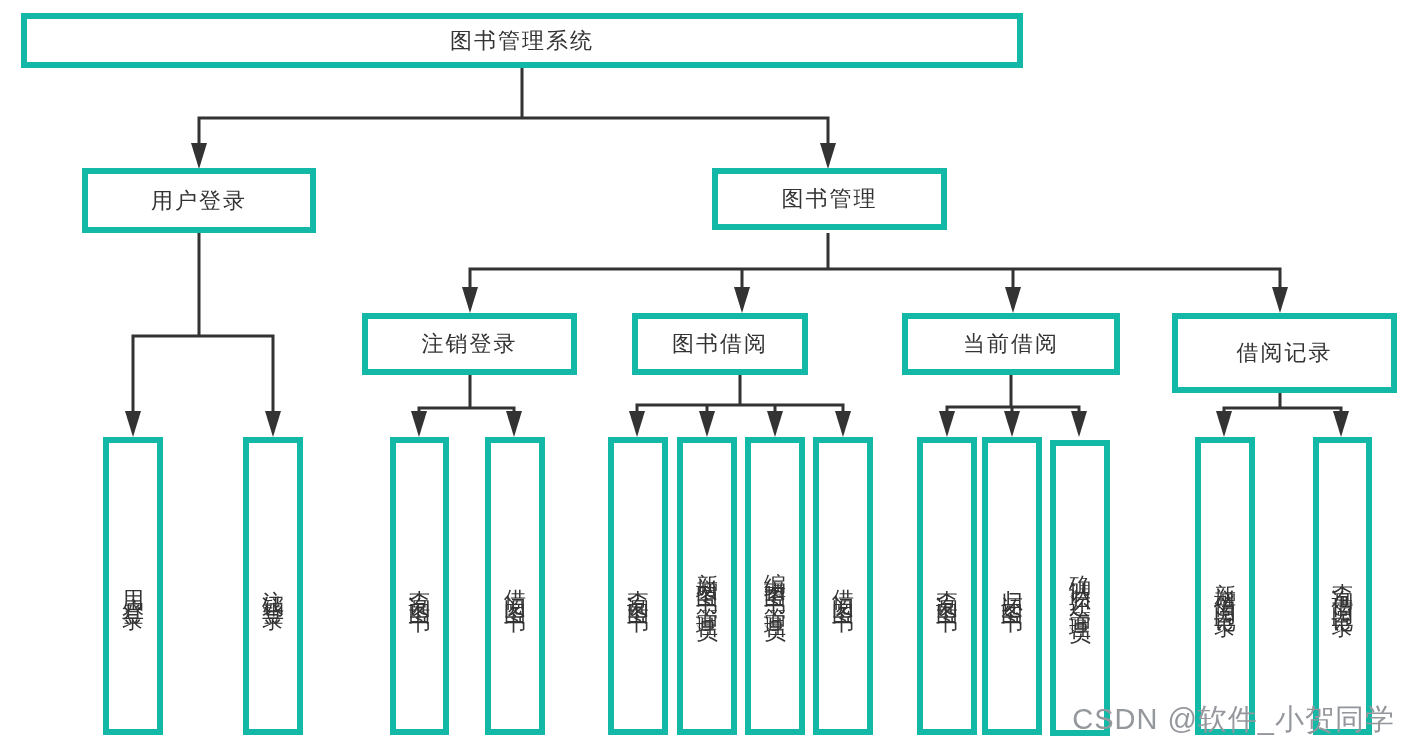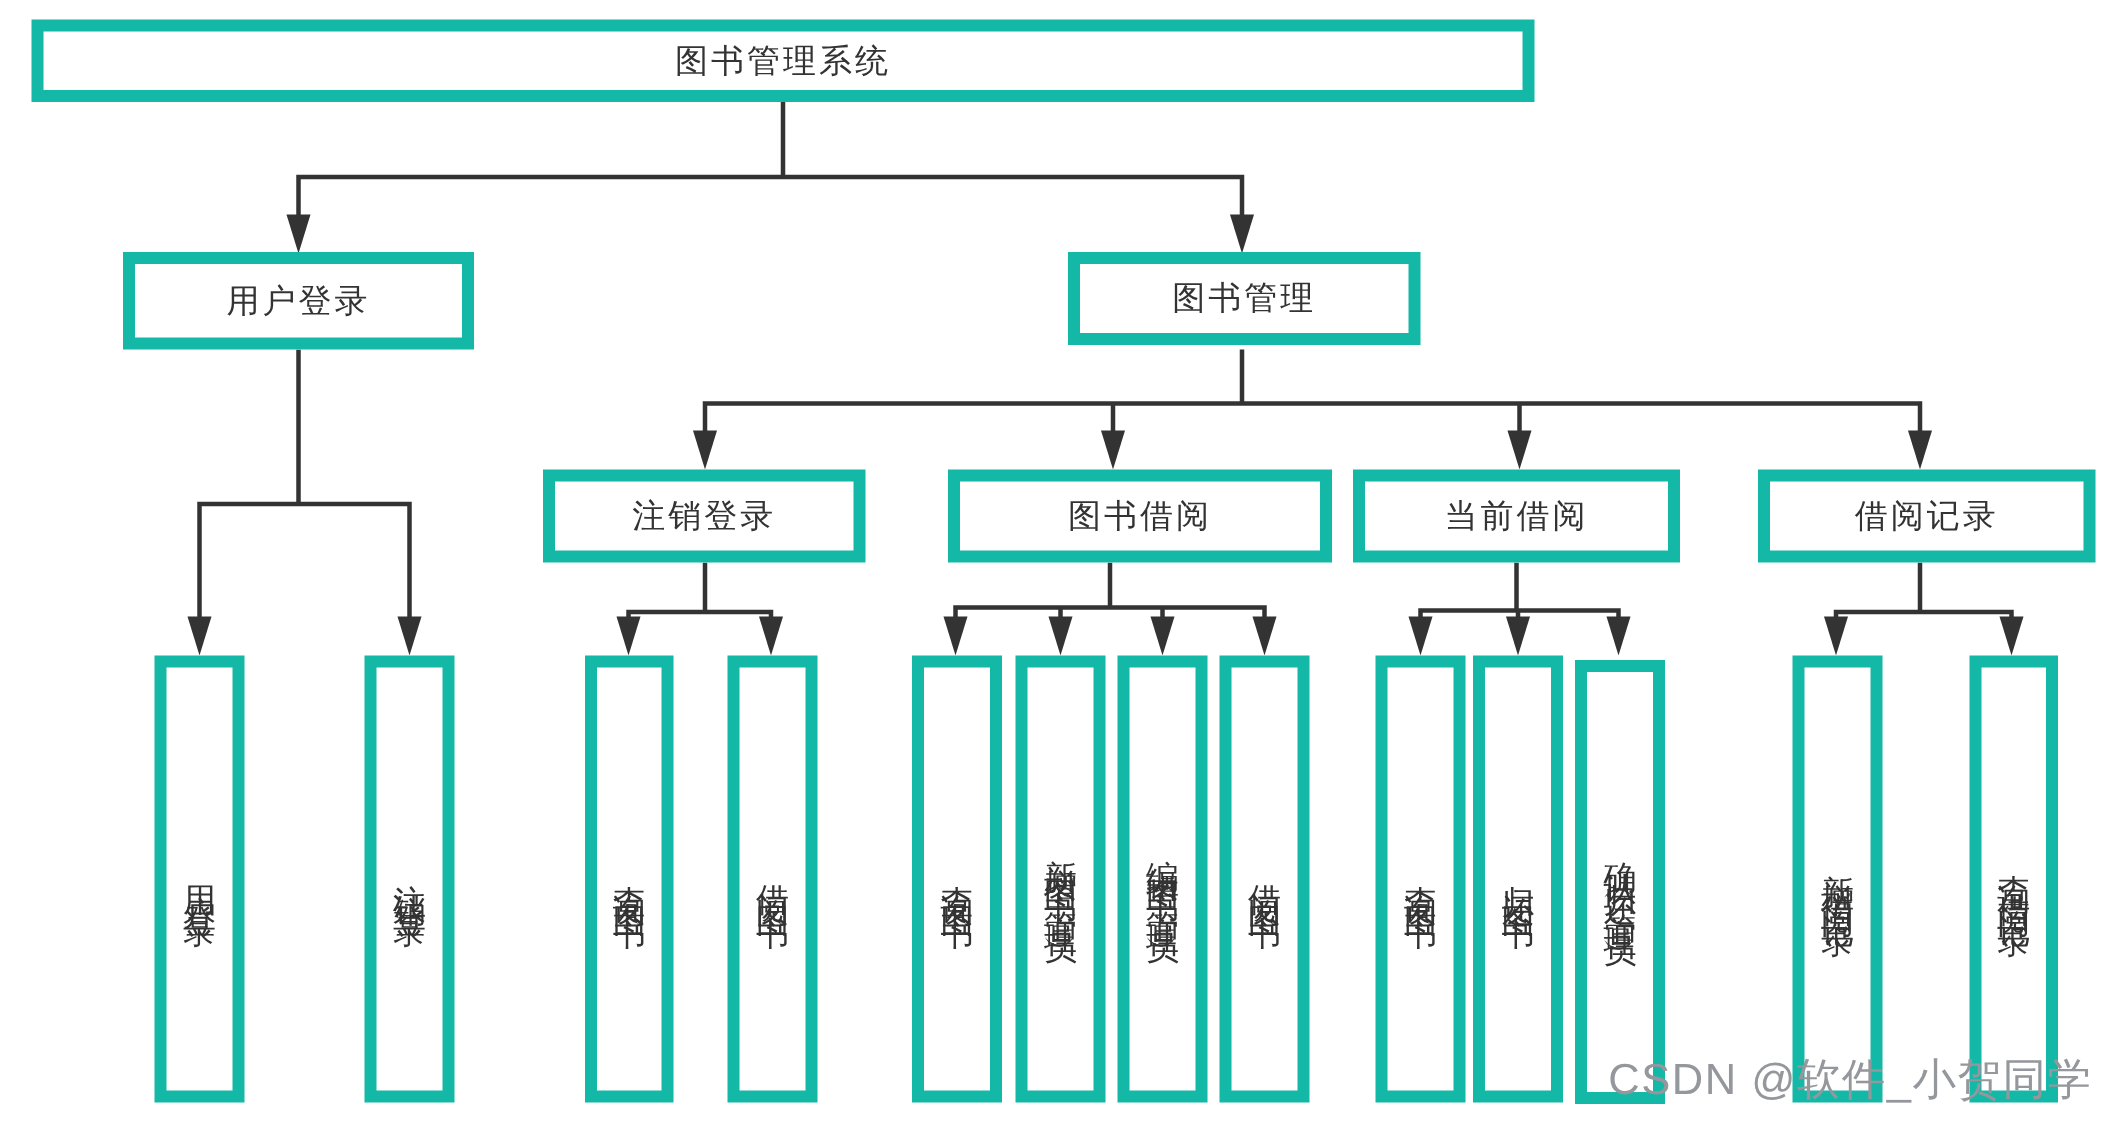--- a/index.html
+++ b/index.html
@@ -21,21 +21,21 @@
     stroke-width: 3;
     fill: none;
   }
   #connector-layer polygon {
     fill: #333333;
     stroke: none;
   }
   .node {
     position: absolute;
     box-sizing: border-box;
-    border: 8px solid #14b8a6;
+    border: 6px solid #14b8a6;
     background: #ffffff;
     display: flex;
     align-items: center;
     justify-content: center;
     color: #333333;
   }
   .h-node {
     font-size: 22px;
     letter-spacing: 2px;
     white-space: nowrap;
@@ -112,27 +112,27 @@
   <div class="node h-node" style="left:82px; top:168px; width:234px; height:65px;">
     <span>用户登录</span>
   </div>
   <div class="node h-node" style="left:712px; top:168px; width:235px; height:62px;">
     <span>图书管理</span>
   </div>
 
   <div class="node h-node" style="left:362px; top:313px; width:215px; height:62px;">
     <span>注销登录</span>
   </div>
-  <div class="node h-node" style="left:632px; top:313px; width:256px; height:62px;">
+  <div class="node h-node" style="left:632px; top:313px; width:176px; height:62px;">
     <span>图书借阅</span>
   </div>
   <div class="node h-node" style="left:902px; top:313px; width:218px; height:62px;">
     <span>当前借阅</span>
   </div>
-  <div class="node h-node" style="left:1172px; top:313px; width:225px; height:62px;">
+  <div class="node h-node" style="left:1172px; top:313px; width:225px; height:80px;">
     <span>借阅记录</span>
   </div>
 
   <div class="node v-node" style="left:103px; top:437px; width:60px; height:298px;">
     <span class="vtext">用户登录</span>
   </div>
   <div class="node v-node" style="left:243px; top:437px; width:60px; height:298px;">
     <span class="vtext">注销登录</span>
   </div>
 

